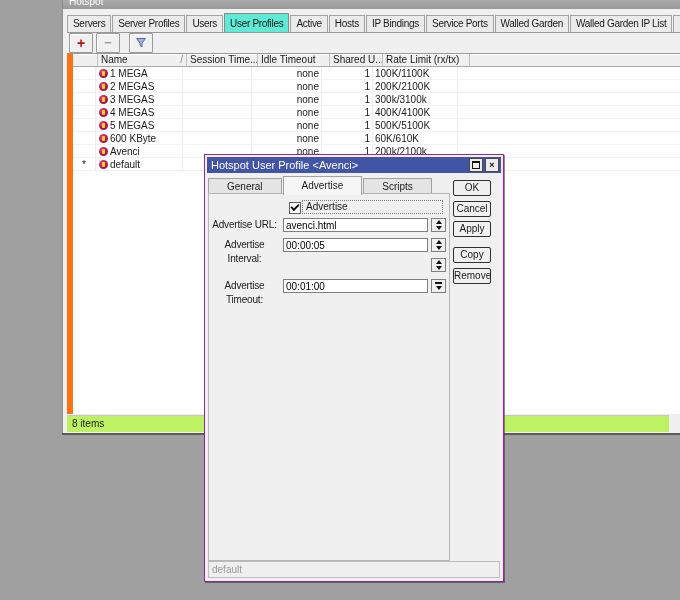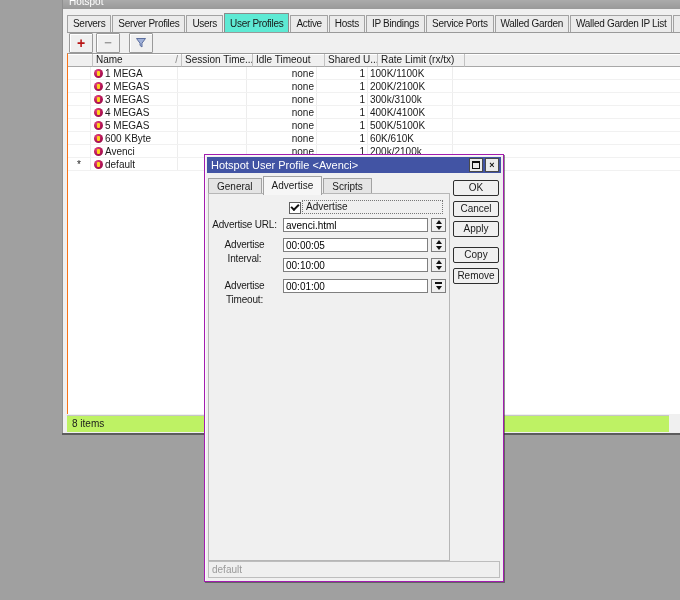--- a/index.html
+++ b/index.html
@@ -40,21 +40,21 @@
     width:22px;height:18px;background:#f0f0f0;border:1px solid #9a9a9a;
     border-radius:1px;display:flex;align-items:center;justify-content:center;
     margin-right:3px;box-shadow:inset 1px 1px 0 #fff;
   }
   .tbtn.filter{margin-left:6px}
   .plus-glyph{color:#b81414;font-size:14px;font-weight:bold;line-height:10px;margin-top:-1px}
   .minus-glyph{color:#9a9a9a;font-size:13px;font-weight:bold;line-height:10px}
   
   .grid{
     position:absolute;top:53px;left:4px;right:0;bottom:19px;
-    background:#fff;border-top:1px solid #9a9a9a;border-left:1px solid #f97316;
+    background:#fff;border-top:1px solid #9a9a9a;border-left:6px solid #f97316;
     overflow:hidden;
   }
   .ghead{display:flex;height:13px;background:#f0f0f0}
   .ghead .c{
     border-right:1px solid #c2c2c2;border-bottom:1px solid #a8a8a8;
     box-shadow:inset 0 1px 0 #fff;padding:0 3px;line-height:12px;
     white-space:nowrap;overflow:hidden;flex:none;display:flex;
   }
   .ghead .c .sort{margin-left:auto;color:#8a8a8a}
   .grow{display:flex;height:12px;border-bottom:1px solid #f1f1f1}
@@ -98,21 +98,21 @@
   }
   .dlg-titlebar .t{flex:1 1 auto;overflow:hidden;white-space:nowrap}
   .tcap{
     width:12px;height:12px;background:#ececec;border:1px solid #4a4a4a;
     margin-right:2px;display:flex;align-items:center;justify-content:center;
     flex:none;color:#111;font-size:9px;font-weight:bold;line-height:10px;
   }
   .maxbox{width:6px;height:5px;border:1px solid #111;border-top-width:2px}
   .dlg-tabs{position:absolute;top:21px;left:3px;display:flex;align-items:flex-end;height:18px}
   .dlg-tab{
-    height:15px;line-height:15px;padding:0 8px;margin-right:1px;
+    height:15px;line-height:15px;padding:0 18px;margin-right:1px;
     background:#e4e4e4;border:1px solid #a2a2a2;border-bottom:none;flex:none;
   }
   .dlg-tab.active{background:#f6f6f6;height:18px;line-height:18px;margin-bottom:-1px;position:relative;z-index:2}
   .dlg-content{
     position:absolute;left:3px;top:38px;width:240px;height:366px;
     border:1px solid #b6b6b6;background:#f0f0f0;
   }
   .cb{
     position:absolute;left:80px;top:8px;width:10px;height:10px;
     background:#fff;border:1px solid #5f5f5f;
@@ -134,21 +134,21 @@
   .fspin{
     position:absolute;left:222px;width:15px;height:14px;box-sizing:border-box;
     background:#f0f0f0;border:1px solid #7f7f7f;
     display:flex;flex-direction:column;align-items:center;justify-content:center;
   }
   .tri-up{width:0;height:0;border-left:3px solid transparent;border-right:3px solid transparent;border-bottom:4px solid #111;margin-bottom:2px}
   .tri-dn{width:0;height:0;border-left:3px solid transparent;border-right:3px solid transparent;border-top:4px solid #111}
   .bar{width:7px;height:2px;background:#111;margin-bottom:2px}
   .r1{top:24px}.r2{top:44px}.r3{top:64px}.r4{top:85px}
   .dbtn{
-    position:absolute;left:248px;width:46px;height:16px;box-sizing:border-box;
+    position:absolute;left:248px;width:38px;height:16px;box-sizing:border-box;
     background:#f0f0f0;border:1px solid #2e2e2e;border-radius:2px;
     text-align:center;line-height:14px;cursor:default;
   }
   .dlg-status{
     position:absolute;left:3px;right:3px;bottom:3px;height:15px;
     border:1px solid #bdbdbd;color:#9a9a9a;line-height:15px;padding-left:3px;
     background:#efefef;
   }
   .funnel{display:block}
 </style>
@@ -331,21 +331,20 @@
       <span class="tri-dn"></span>
     </div>
 
     <div class="flabel r2">Advertise Interval:</div>
     <input class="finput r2" value="00:00:05" style="">
     <div class="fspin r2">
       <span class="tri-up"></span>
       <span class="tri-dn"></span>
     </div>
 
-    <input class="finput r3" value="00:10:00" style="">
     <div class="fspin r3">
       <span class="tri-up"></span>
       <span class="tri-dn"></span>
     </div>
 
     <div class="flabel r4">Advertise Timeout:</div>
     <input class="finput r4" value="00:01:00" style="">
     <div class="fspin r4">
       <span class="bar"></span>
       <span class="tri-dn"></span>

